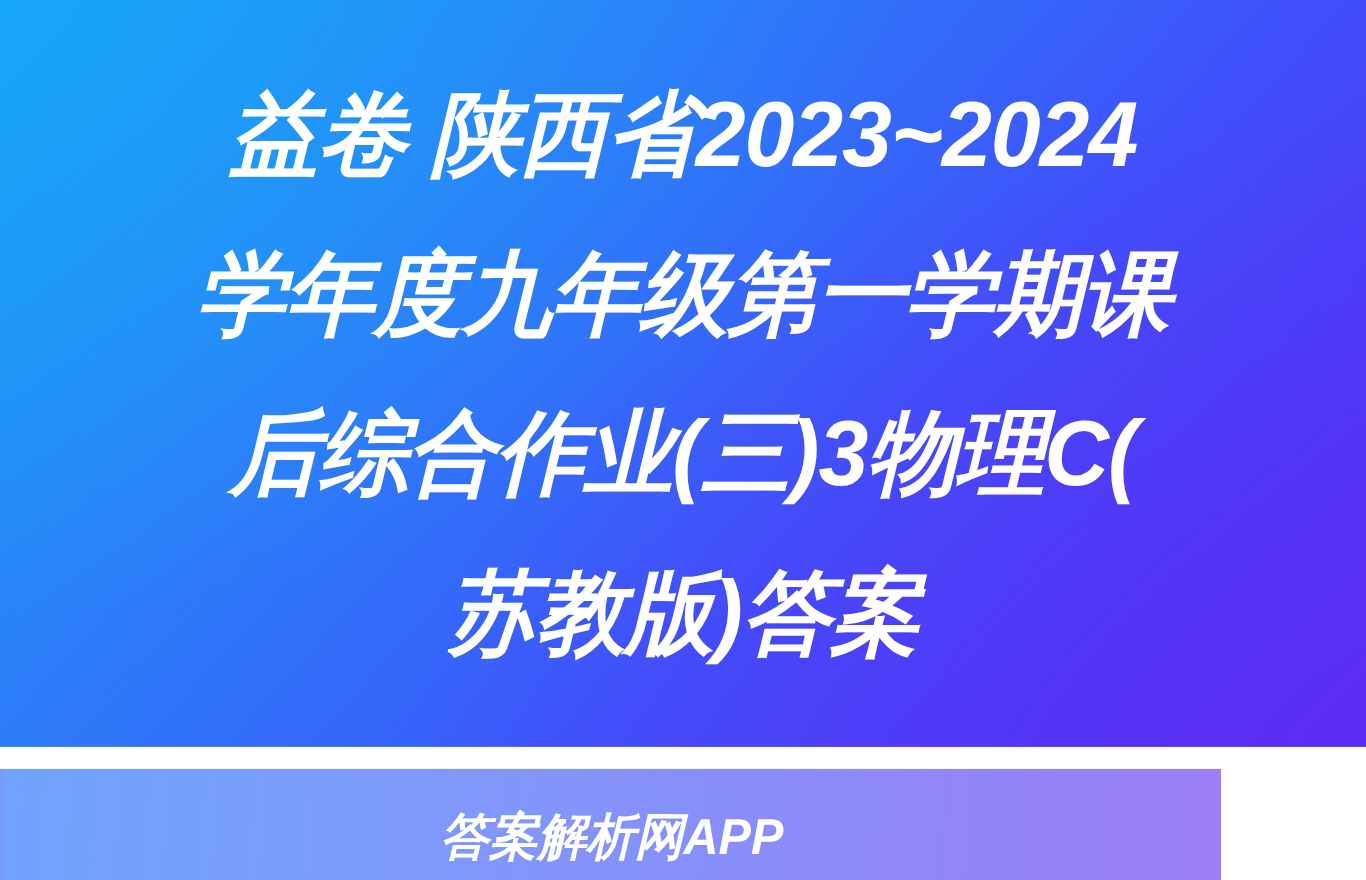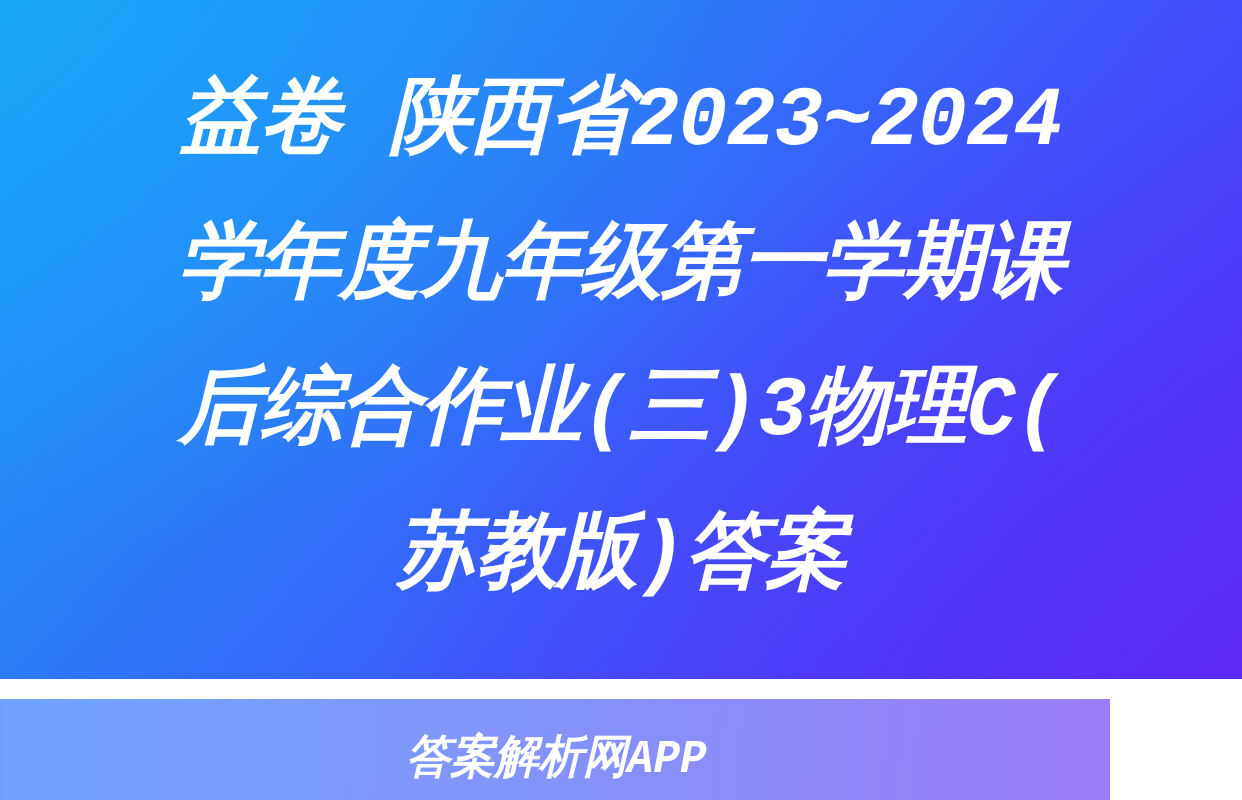--- a/index.html
+++ b/index.html
@@ -8,21 +8,21 @@
     width:1242px;
     height:800px;
     overflow:hidden;
     background:#ffffff;
   }
 
   #poster {
     position:relative;
     width:1242px;
     height:800px;
-    font-family:Liberation Mono, monospace;
+    font-family:Liberation Sans, sans-serif;
     overflow:hidden;
   }
 
   
   .hero {
     position:absolute;
     left:0; top:0;
     width:1242px;
     height:679px;
     background:

